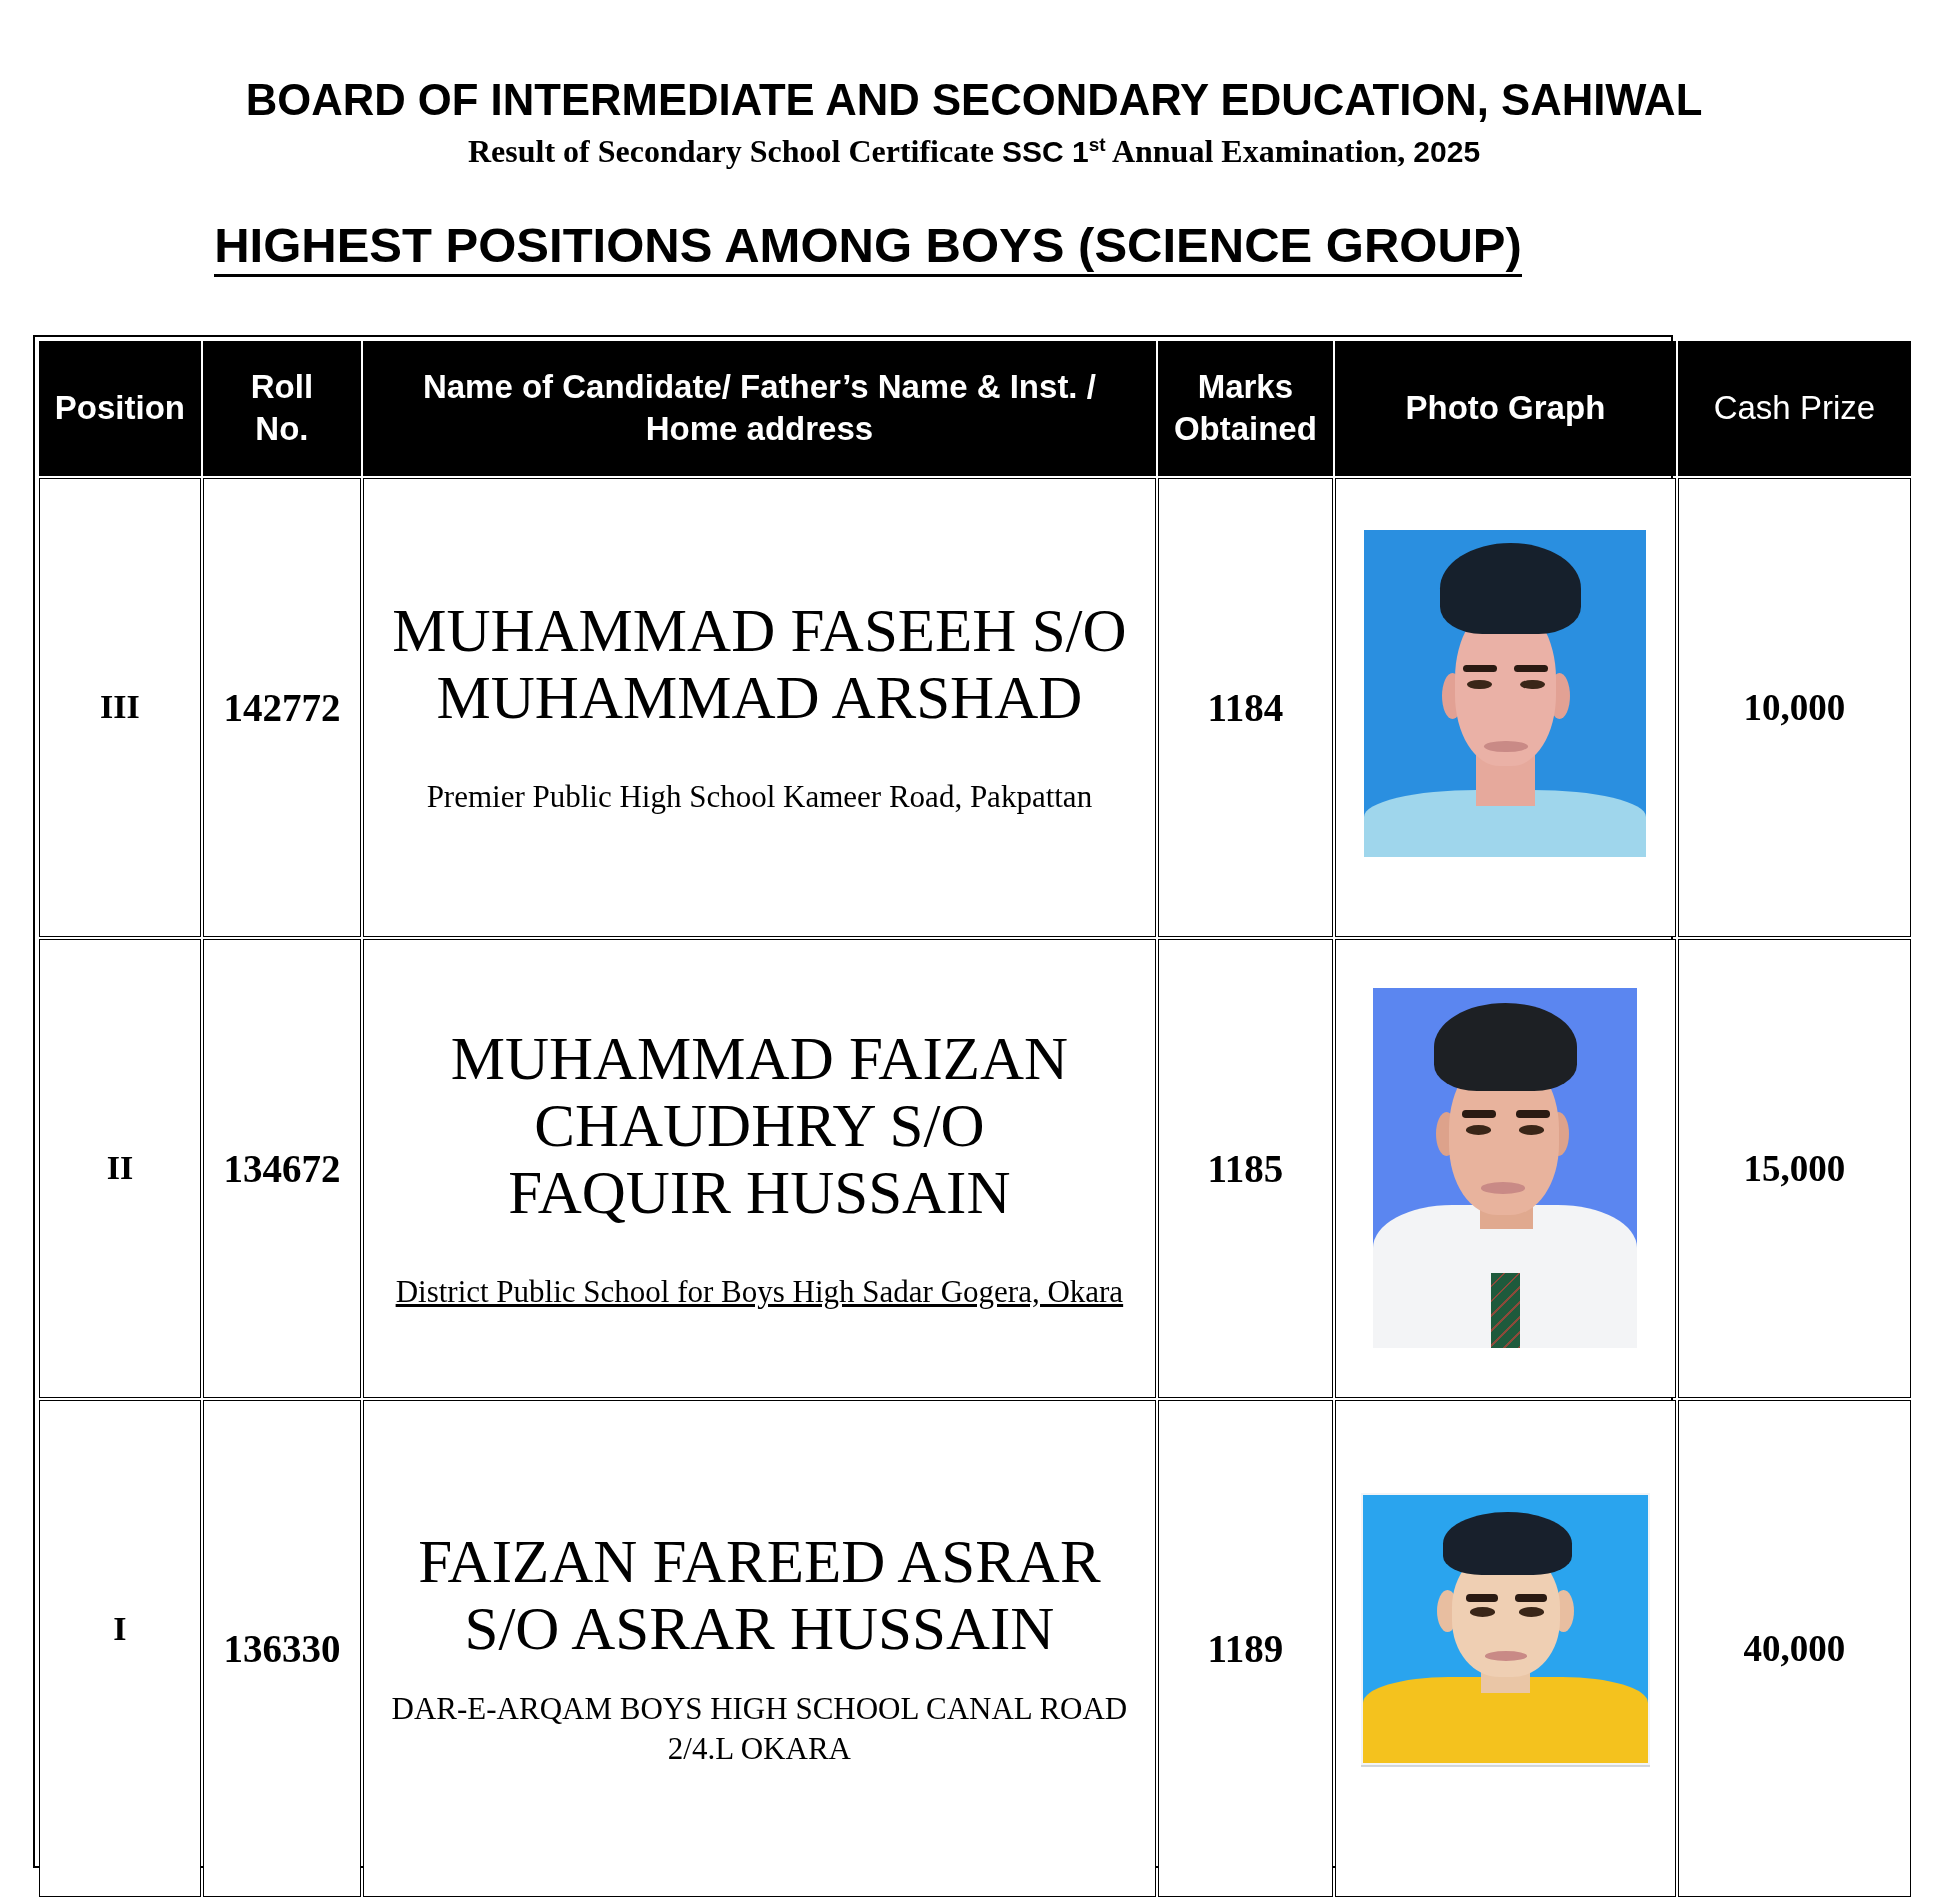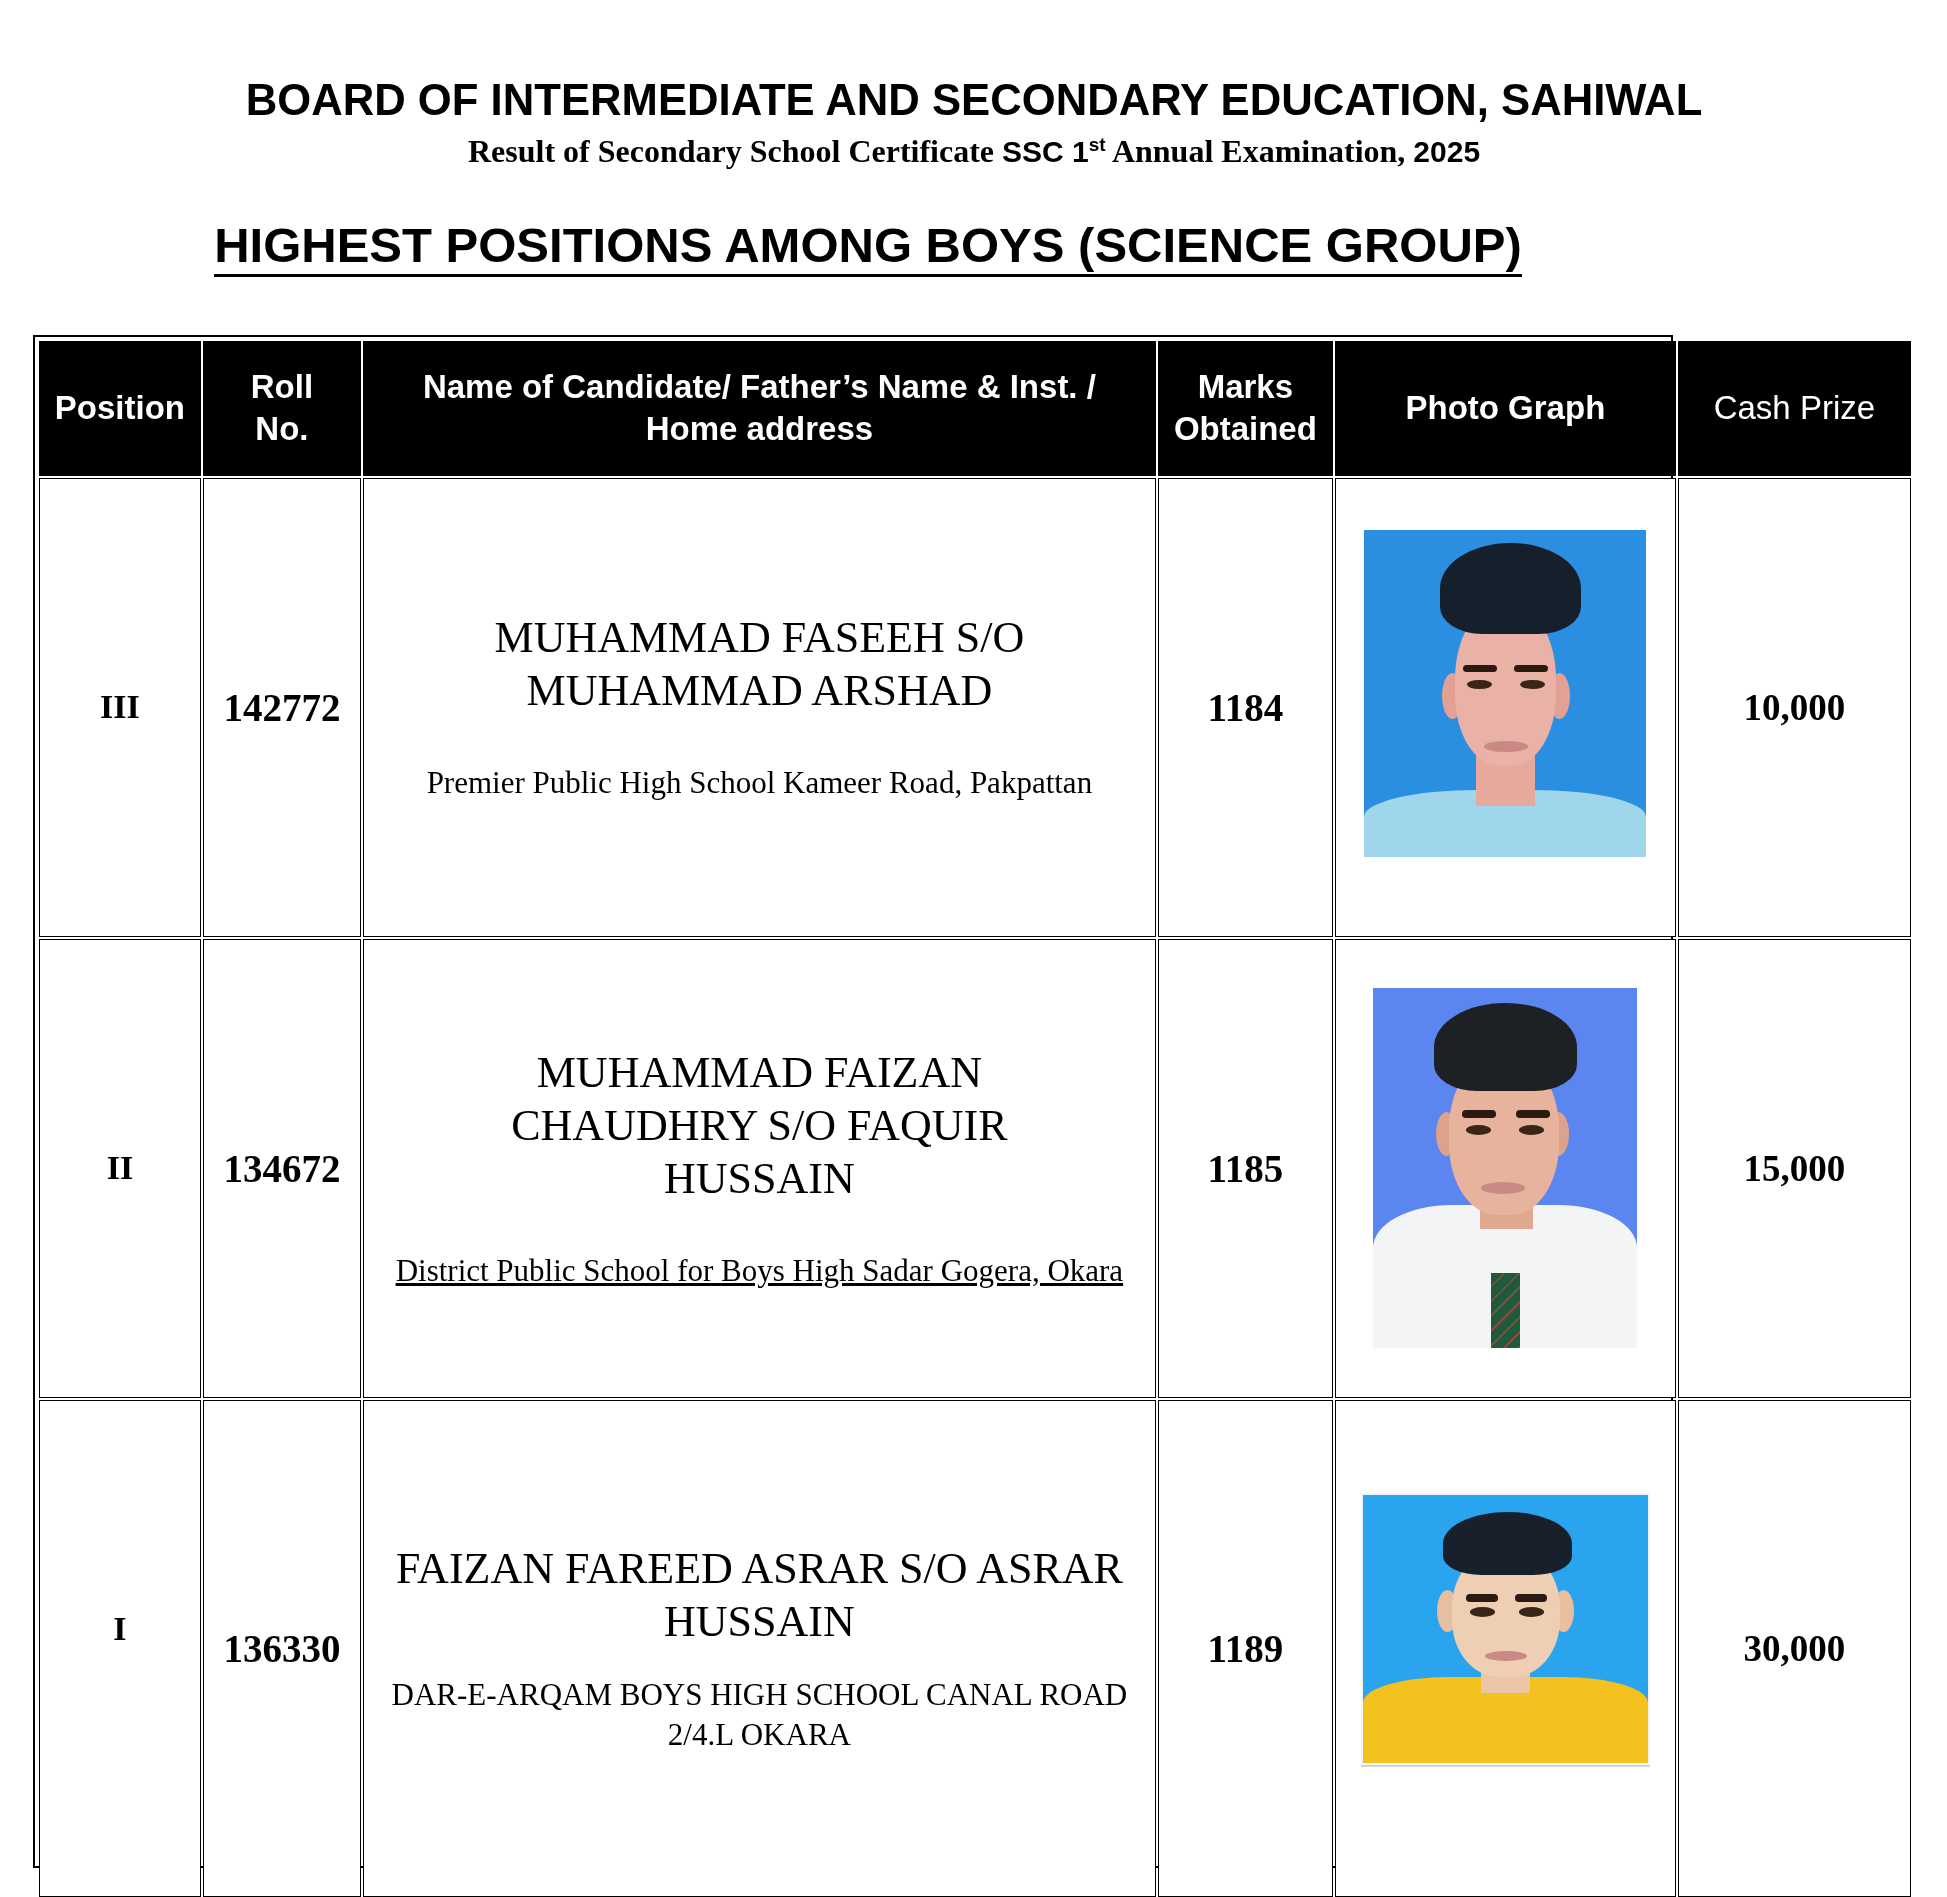--- a/index.html
+++ b/index.html
@@ -39,21 +39,21 @@
       line-height: 42px;
     }
     table.results thead th.light { font-weight: normal; }
 
     table.results tbody td { height: 457px; background: #fff; }
     .pos { font-family: "Liberation Serif", serif; font-weight: bold; font-size: 34px; }
     .roll { font-family: "Liberation Serif", serif; font-weight: bold; font-size: 39px; }
     .marks { font-family: "Liberation Serif", serif; font-weight: bold; font-size: 39px; }
     .cash { font-family: "Liberation Serif", serif; font-weight: bold; font-size: 37px; }
     .cand-name {
-      font-family: "Liberation Serif", serif; font-size: 44px; line-height: 53px;
+      font-family: "Liberation Serif", serif; font-size: 61px; line-height: 67px;
       padding: 0 13.3px;
     }
     .cand-inst {
       font-family: "Liberation Serif", serif; font-size: 31px; line-height: 40px;
       margin-top: 46px; padding: 0 13.3px;
     }
 
     .photo {
       margin: 0 auto; position: relative; overflow: hidden;
     }
@@ -178,18 +178,18 @@
             <div class="ear" style="left:190px;top:95px;width:21px;height:42px;background:#e8bea0;"></div>
             <div class="face" style="left:89px;top:53px;width:108px;height:129px;background:#efcfb3;"></div>
             <div class="hair" style="left:80px;top:17px;width:129px;height:63px;background:#18202c;"></div>
             <div class="brow" style="left:103px;top:99px;width:32px;"></div>
             <div class="brow" style="left:152px;top:99px;width:32px;"></div>
             <div class="eye" style="left:107px;top:112px;"></div>
             <div class="eye" style="left:156px;top:112px;"></div>
             <div class="mouth" style="left:122px;top:156px;width:42px;height:9.5px;"></div>
           </div>
         </td>
-        <td class="cash">30,000</td>
+        <td class="cash">40,000</td>
       </tr>
     </tbody>
   </table>
 </div>
 
 
 </body></html>

